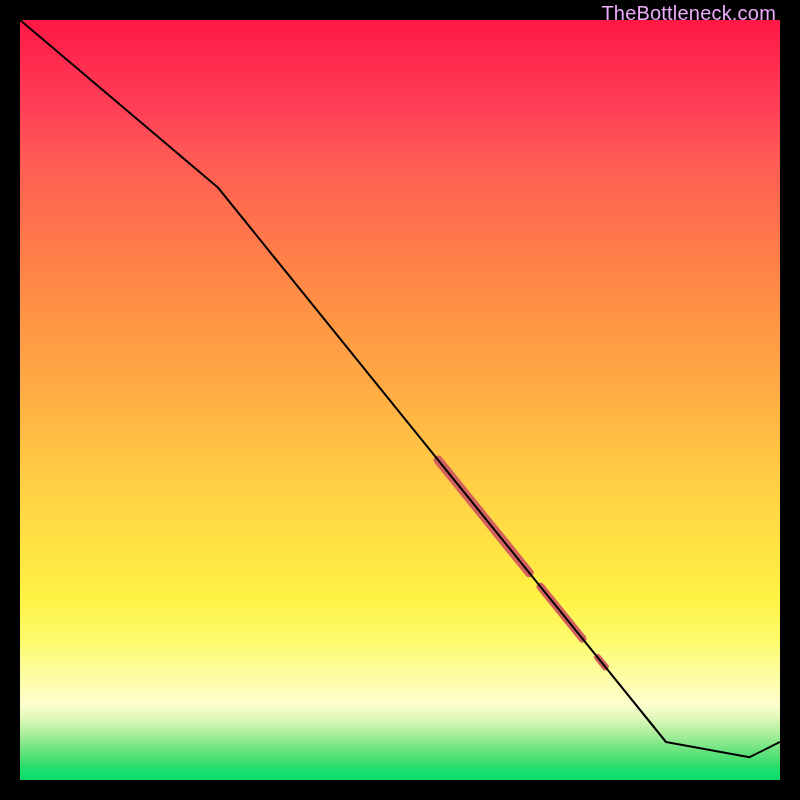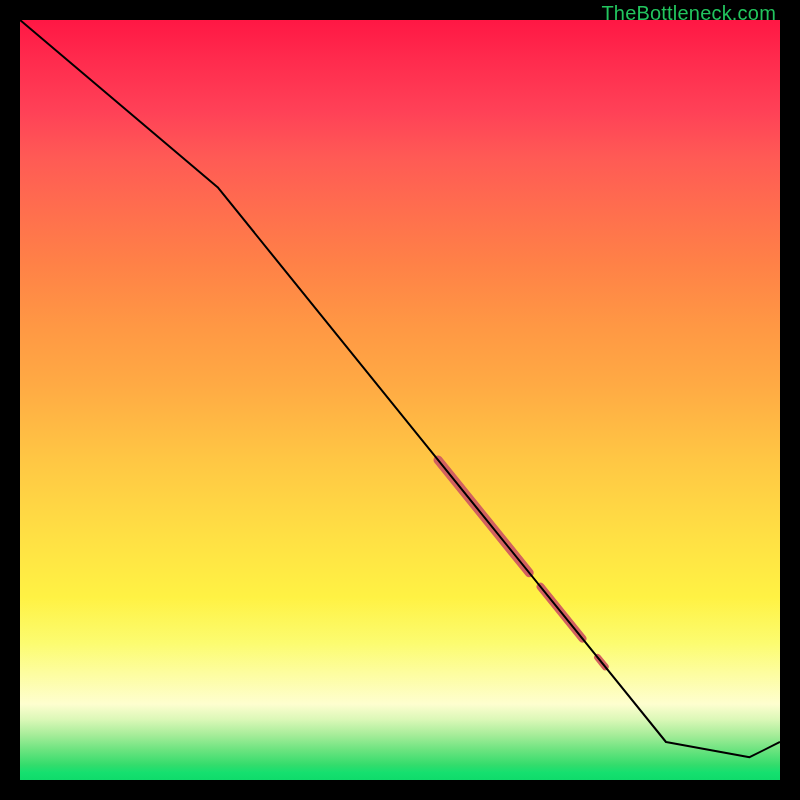--- a/index.html
+++ b/index.html
@@ -51,21 +51,21 @@
       #15e06f 99%,
       #0fdb6b 100%
     );
   }
   .watermark {
     position: absolute;
     top: 2px;
     right: 24px;
     font-family: Arial, Helvetica, sans-serif;
     font-size: 20px;
-    color: #22c55e;
+    color: #f0abfc;
     font-weight: 500;
     pointer-events: none;
     letter-spacing: 0.2px;
   }
   svg.overlay {
     position: absolute;
     left: 0;
     top: 0;
     width: 760px;
     height: 760px;

